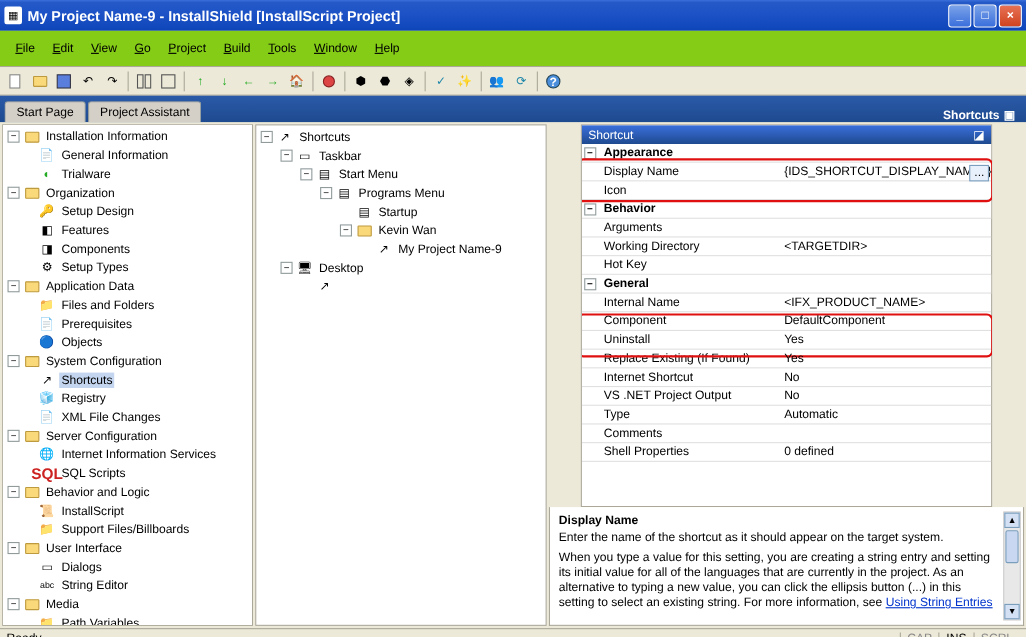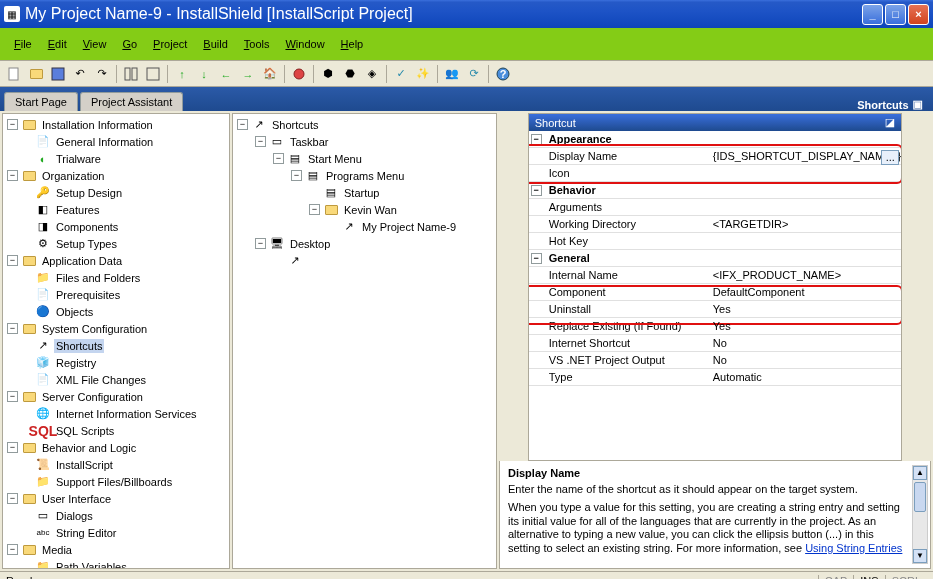--- a/index.html
+++ b/index.html
@@ -1,19 +1,19 @@
 <!DOCTYPE html>
 <html><head>
 <meta charset="utf-8">
 <style>
 * { box-sizing: border-box; margin: 0; padding: 0; font-family: Tahoma, sans-serif; font-size: 11px; }
 body { background: #ece9d8; width: 933px; height: 579px; overflow: hidden; }
 .titlebar { background: linear-gradient(to bottom, #3a6fdc 0%, #2559c7 8%, #1d53c6 40%, #1148bc 88%, #0d45b8 100%); height: 28px; display: flex; align-items: center; padding: 0 4px; }
 .titlebar-icon { width: 16px; height: 16px; background: #fff; border-radius: 2px; margin-right: 5px; display: flex; align-items: center; justify-content: center; font-size: 10px; }
-.titlebar-text { color: #fff; font-weight: normal; font-size: 16px; flex: 1; }
+.titlebar-text { color: #fff; font-weight: bold; font-size: 13px; flex: 1; }
 .titlebar-btns { display: flex; gap: 2px; }
 .tbtn { width: 21px; height: 21px; background: linear-gradient(to bottom, #7ba3e8, #3a6fdc); border: 1px solid #fff; border-radius: 3px; color: #fff; text-align: center; line-height: 18px; font-weight: bold; cursor: pointer; }
 .tbtn.close { background: linear-gradient(to bottom, #e67255, #d1431e); }
 .menubar { background: #84cc16; height: 22px; display: flex; align-items: center; padding: 16px 8px; gap: 4px; border-bottom: 1px solid #aca899; }
 .menuitem { padding: 2px 6px; cursor: pointer; }
 .menuitem u { text-decoration: underline; }
 .toolbar { background: #ece9d8; height: 26px; display: flex; align-items: center; padding: 0 4px; gap: 2px; border-bottom: 1px solid #aca899; }
 .tbicon { width: 20px; height: 20px; display: flex; align-items: center; justify-content: center; cursor: pointer; }
 .tbdiv { width: 1px; height: 18px; background: #aca899; margin: 0 2px; }
 .tabrow { background: linear-gradient(to bottom, #2b5aa8, #1e4a8f); height: 24px; display: flex; align-items: flex-end; padding: 0 4px; }
@@ -398,20 +398,28 @@
             <span class="propval">No</span>
           </div>
         <div class="proprow">
             <span class="proplbl">VS .NET Project Output</span>
             <span class="propval">No</span>
           </div>
         <div class="proprow">
             <span class="proplbl">Type</span>
             <span class="propval">Automatic</span>
           </div>
+        <div class="proprow">
+            <span class="proplbl">Comments</span>
+            <span class="propval"></span>
+          </div>
+        <div class="proprow">
+            <span class="proplbl">Shell Properties</span>
+            <span class="propval">0 defined</span>
+          </div>
       </div>
     </div>
     <div class="help-panel">
       <h4>Display Name</h4>
       <p>Enter the name of the shortcut as it should appear on the target system.</p>
       <p><span>When you type a value for this setting, you are creating a string entry and setting its initial value for all of the languages that are currently in the project. As an alternative to typing a new value, you can click the ellipsis button (...) in this setting to select an existing string. For more information, see </span><span class="help-link">Using String Entries</span></p>
       <div class="scroll-stub">
         <div class="scroll-btn" style="top:0">▲</div>
         <div class="scroll-thumb"></div>
         <div class="scroll-btn" style="bottom:0">▼</div>

